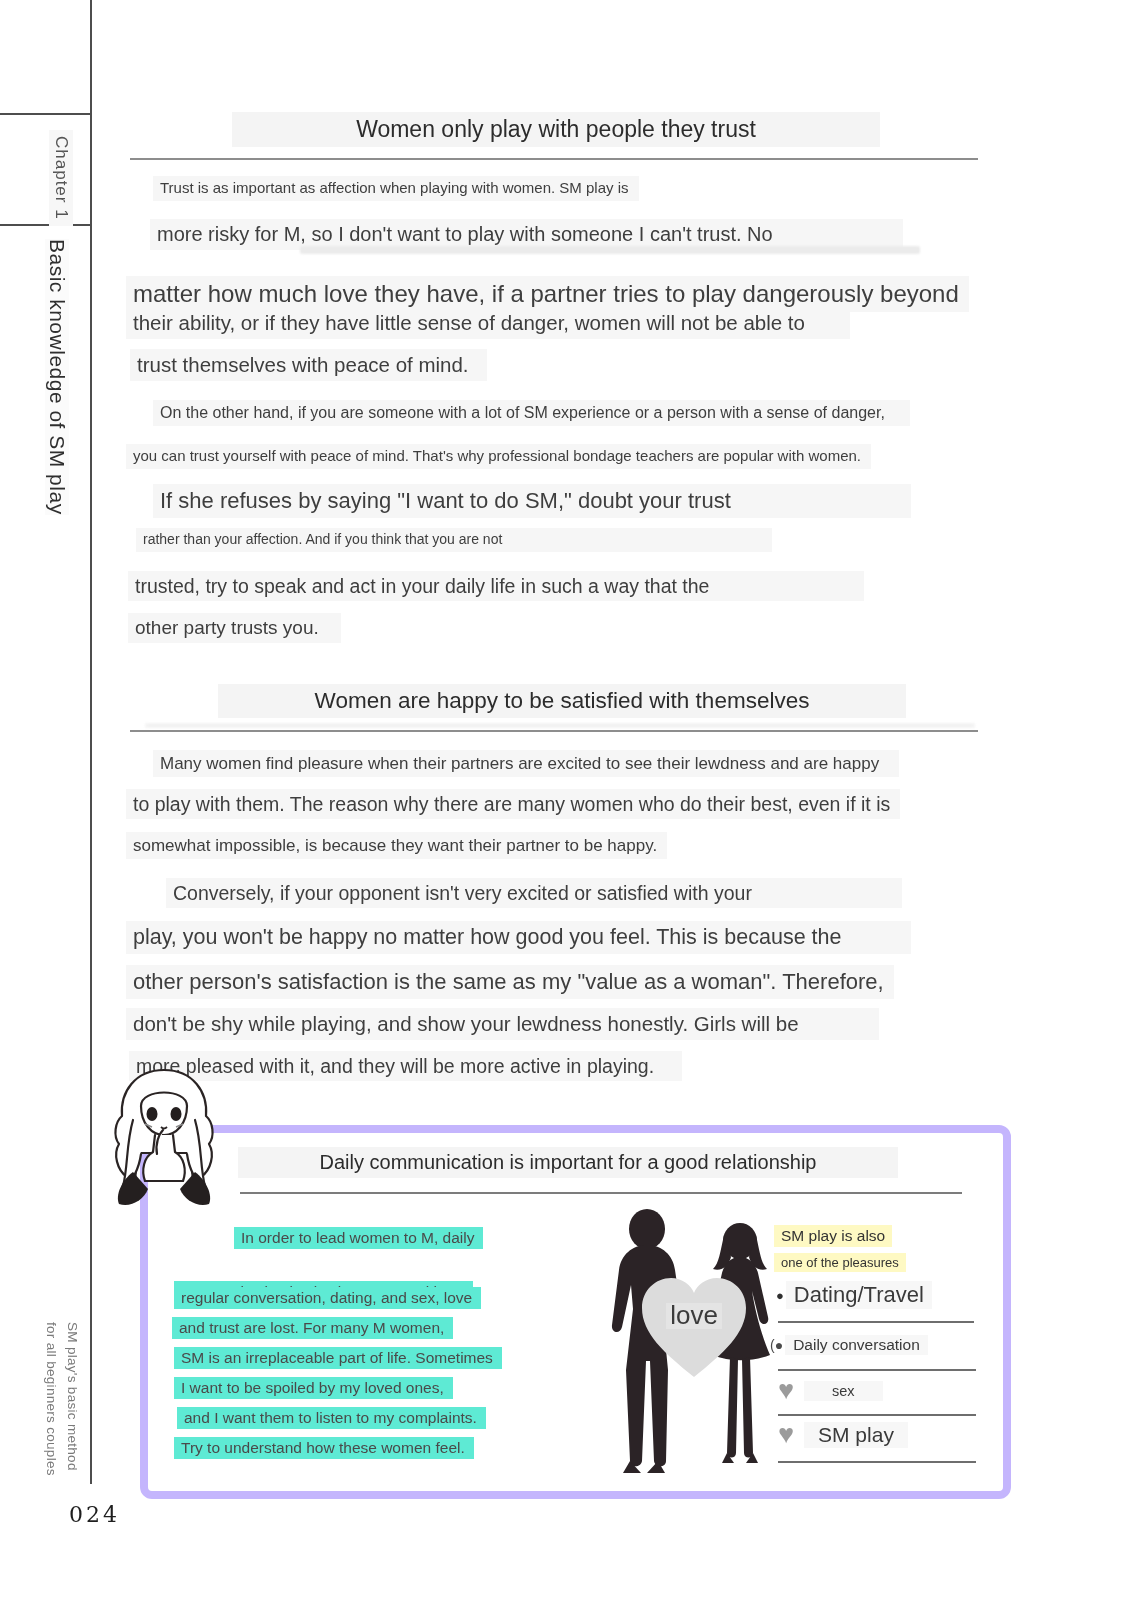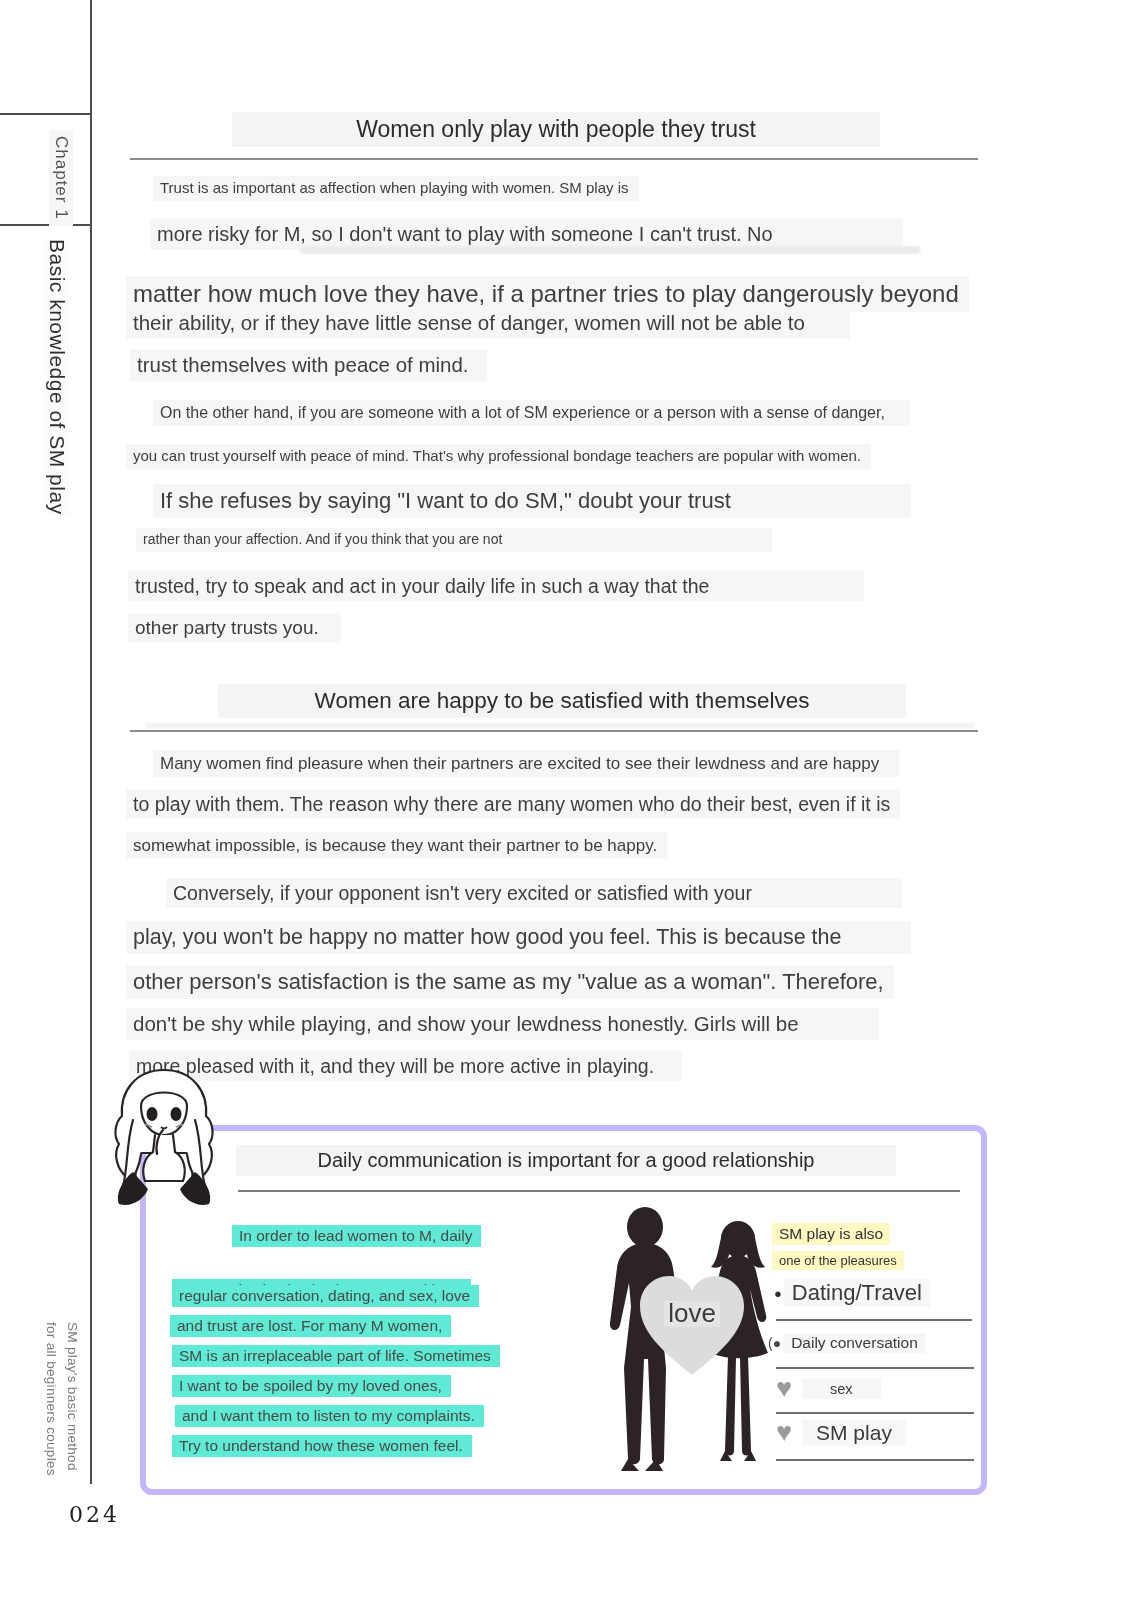--- a/index.html
+++ b/index.html
@@ -18,21 +18,21 @@
   .pagenum{position:absolute;left:69px;top:1502px;font-family:"DejaVu Serif",serif;font-size:22px;color:#1f1f1f;letter-spacing:3px;}
   
   .sec-heading{position:absolute;background:#f4f4f4;color:#2c2c2c;text-align:center;padding:4px 0;white-space:nowrap;}
   .rule{position:absolute;height:2px;background:#8d8d8d;}
   
   .tl{position:absolute;background:#f6f6f6;color:#3e3e3e;padding:3px 10px 3px 7px;white-space:nowrap;line-height:1.25;}
   .bl{position:absolute;background:#5eead4;color:#4a4a4a;font-size:15.5px;padding:2px 9px 2px 7px;white-space:nowrap;}
   
   .ghost{position:absolute;background:#ebebeb;filter:blur(1.2px);border-radius:2px;}
   
-  .infobox{position:absolute;left:140px;top:1125px;width:835px;height:358px;border:6px solid #c4b5fd;border-radius:12px;background:#fff;}
+  .infobox{position:absolute;left:140px;top:1125px;width:835px;height:358px;border:8px solid #c4b5fd;border-radius:12px;background:#fff;padding-left:20px;}
   .bhr{position:absolute;height:2px;background:#7c7c7c;}
   .ritem{position:absolute;white-space:nowrap;display:flex;align-items:center;color:#3a3a3a;}
   .marker-dot{font-size:13px;margin-right:2px;color:#2f2f2f;}
   .marker-paren{font-size:14px;margin-right:2px;color:#4a4a4a;}
   .marker-heart{font-size:27px;line-height:1;color:#9b9b9b;margin-right:10px;}
   .rlabel{background:#f7f7f7;padding:1px 8px;}
   .ul{position:absolute;height:2px;background:#6e6e6e;}
   .rintro{position:absolute;background:#fef9c3;color:#333;padding:2px 7px;white-space:nowrap;}
 </style>
 </head>

